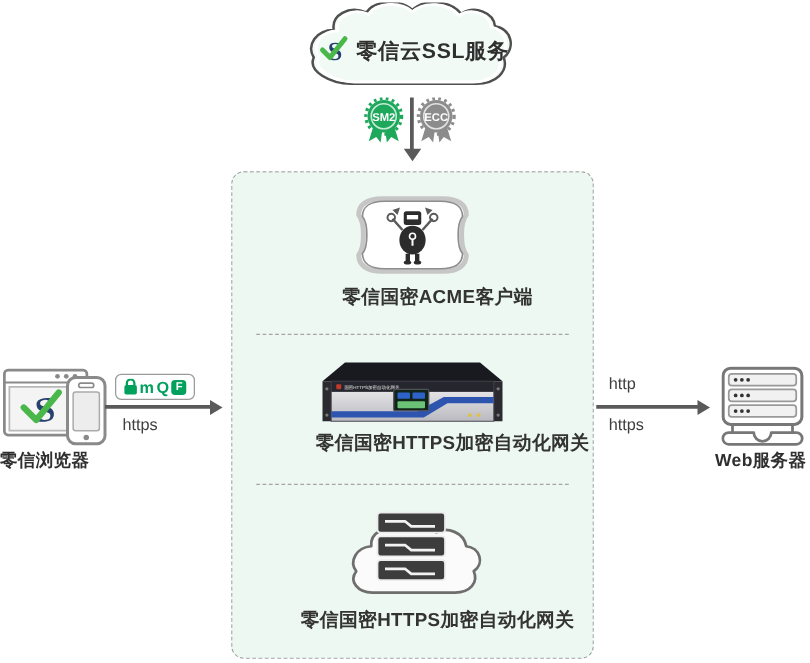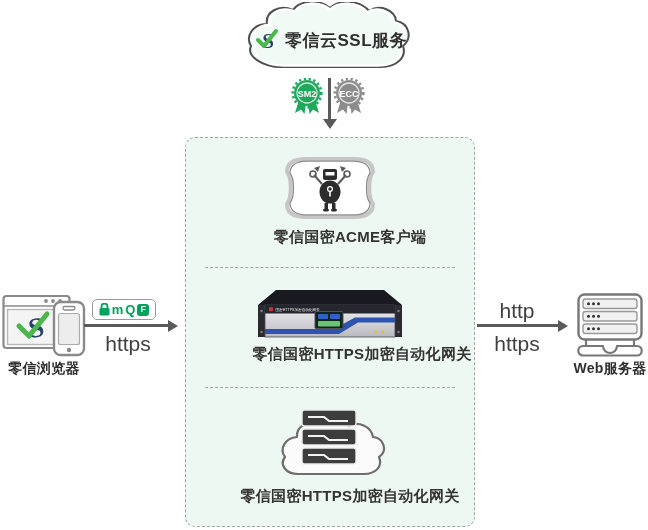--- a/index.html
+++ b/index.html
@@ -15,23 +15,23 @@
     border:1.5px dashed #9fa6a3; border-radius:10px;
     background:#eef8f2;
   }
   .sep { left:205px; width:250px; height:0; border-top:1.5px dashed #a5a5a5; }
 
   .section-label {
     left:185px; width:290px; text-align:center;
     font-size:15px; font-weight:700; color:#333; letter-spacing:0.3px;padding-left:40px;
   }
   .device-label {
-    text-align:center; font-size:14px; font-weight:700; color:#2f2f2f; letter-spacing:0.3px;
-  }
-  .proto-label { text-align:center; font-size:21px; color:#3f3f3f; }
+    text-align:left; font-size:14px; font-weight:700; color:#2f2f2f; letter-spacing:0.3px;
+  }
+  .proto-label { font-size:13px; color:#3f3f3f; }
 
   .arrow-line { background:#5a5a5a; height:3px; }
   .arrow-line-v { background:#5a5a5a; width:3px; }
   .arrow-head-right { width:0; height:0; border-top:6px solid transparent; border-bottom:6px solid transparent; border-left:10px solid #5a5a5a; }
   .arrow-head-down { width:0; height:0; border-left:7px solid transparent; border-right:7px solid transparent; border-top:10px solid #5a5a5a; }
 
   .amqf-badge {
     left:92px; top:299px; width:64px; height:21px;
     background:#fff; border:1.5px solid #9a9a9a; border-radius:5px;
     display:flex; align-items:center; justify-content:center; gap:2px;

